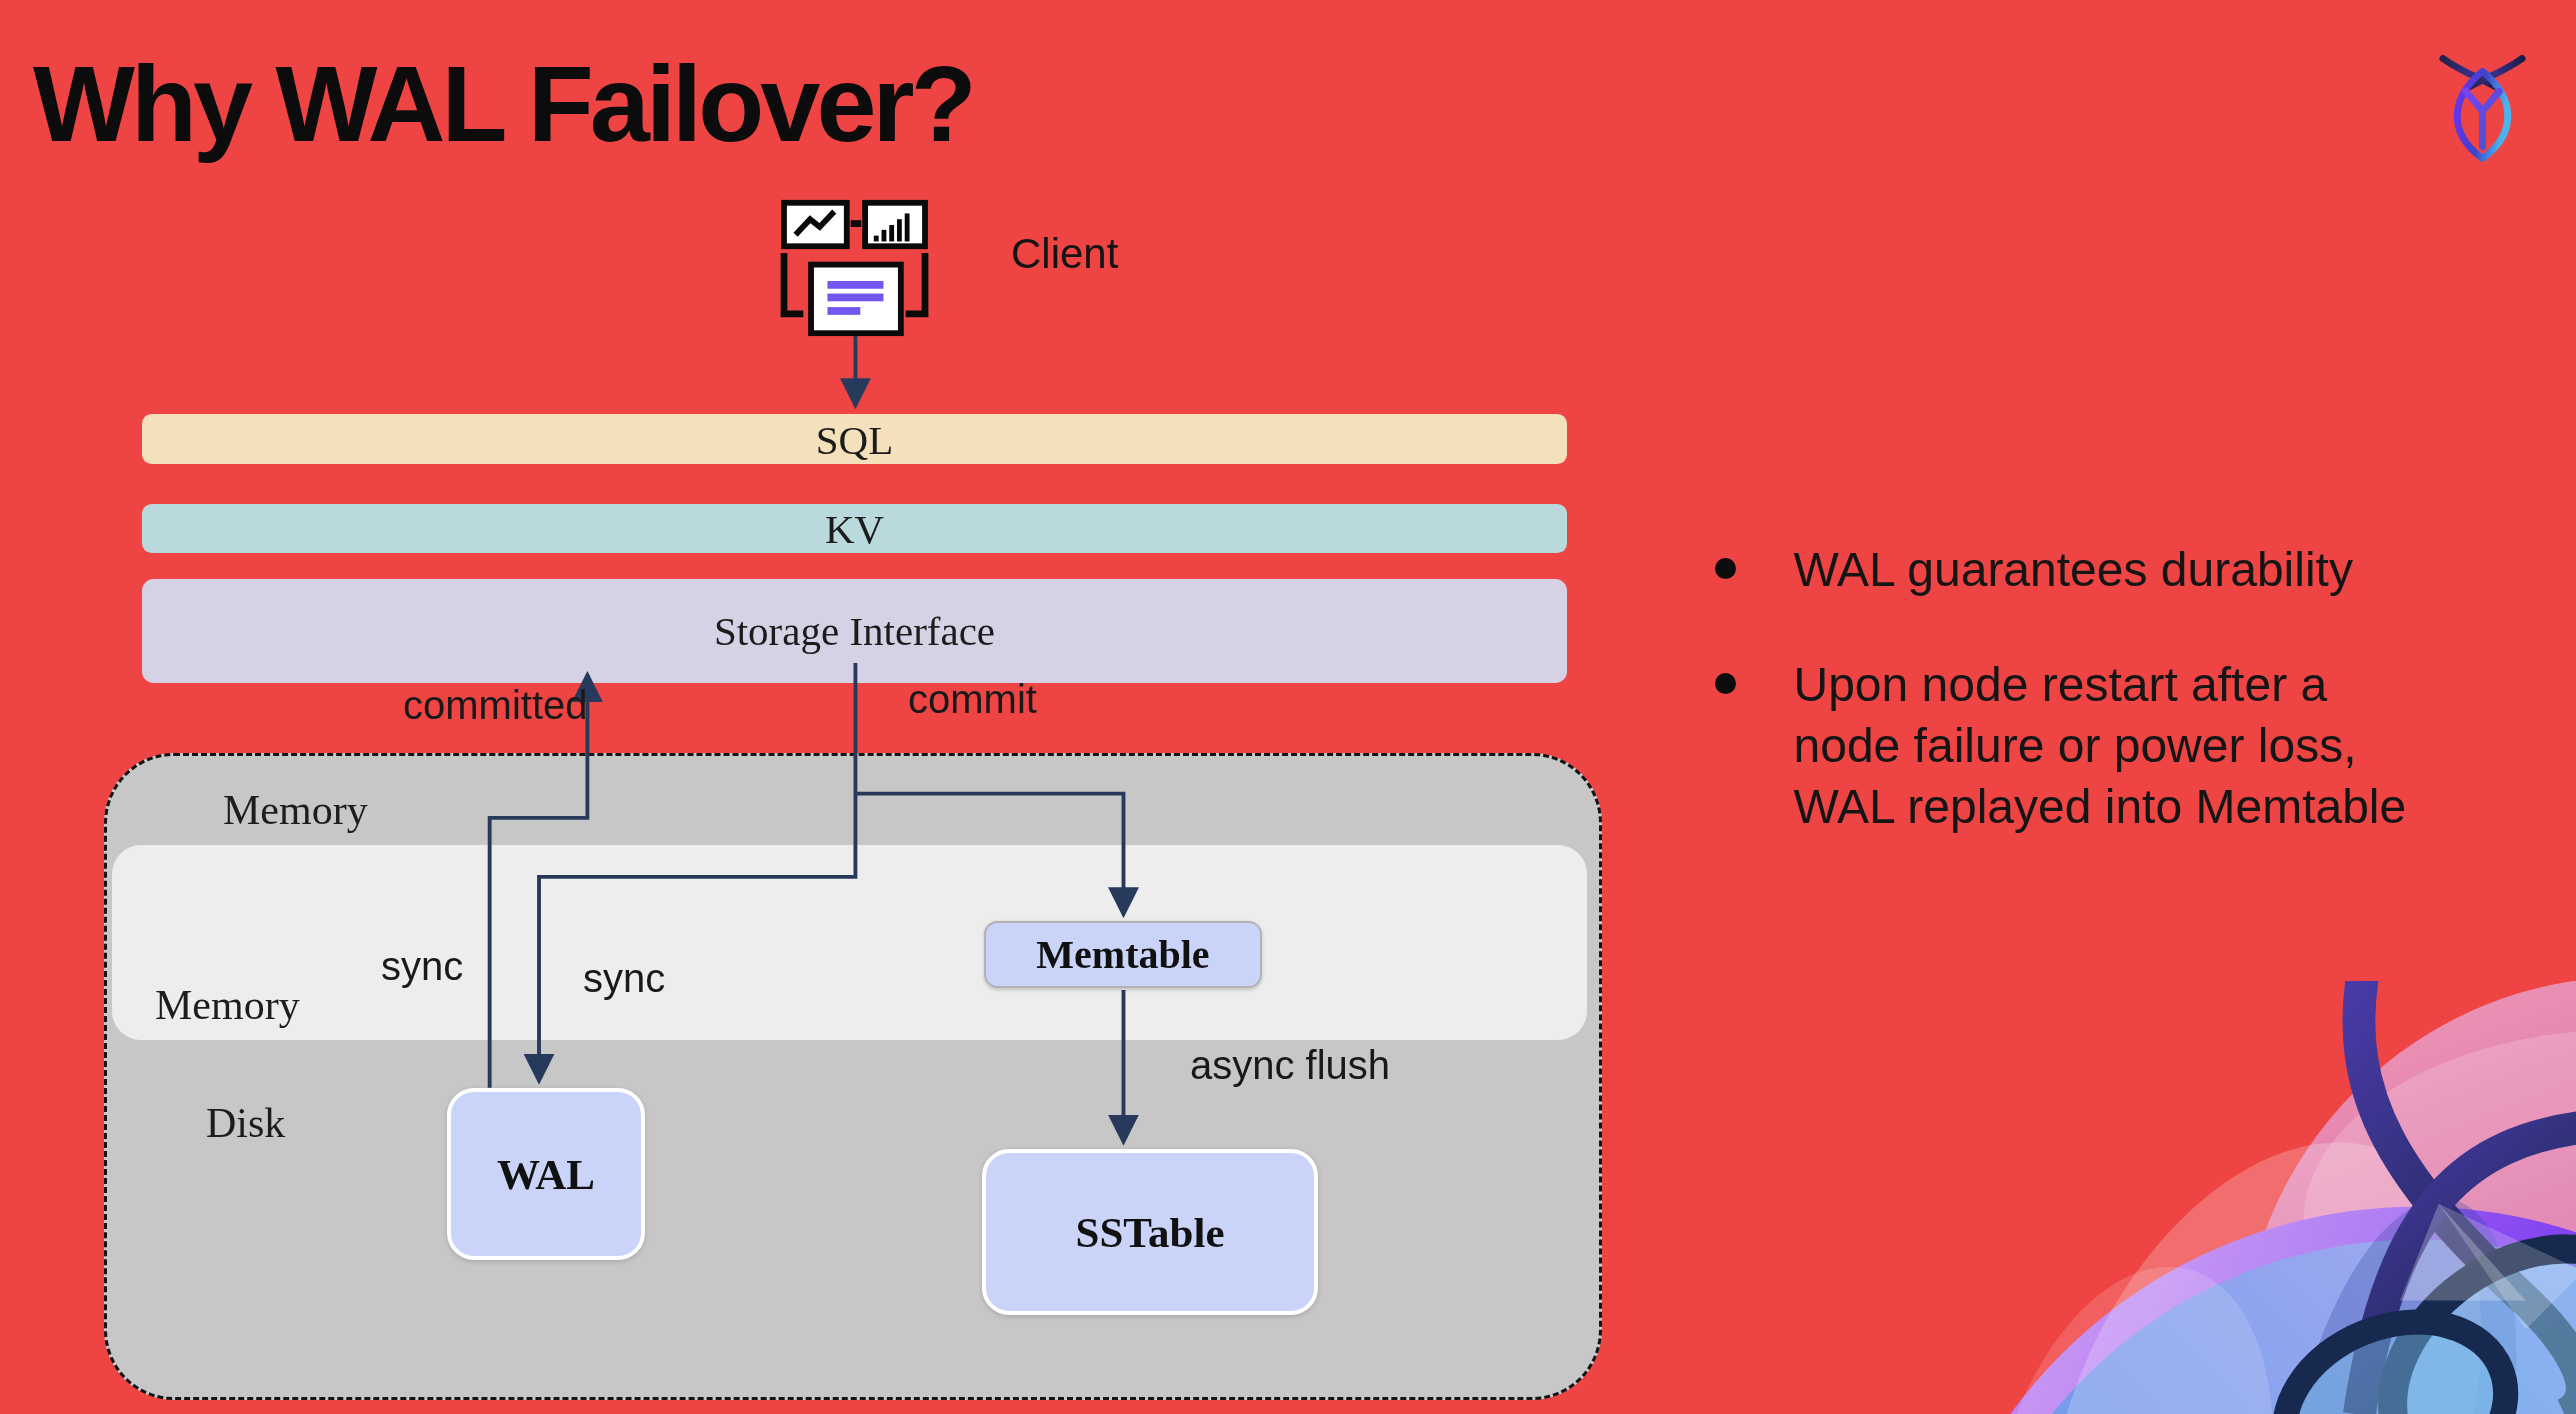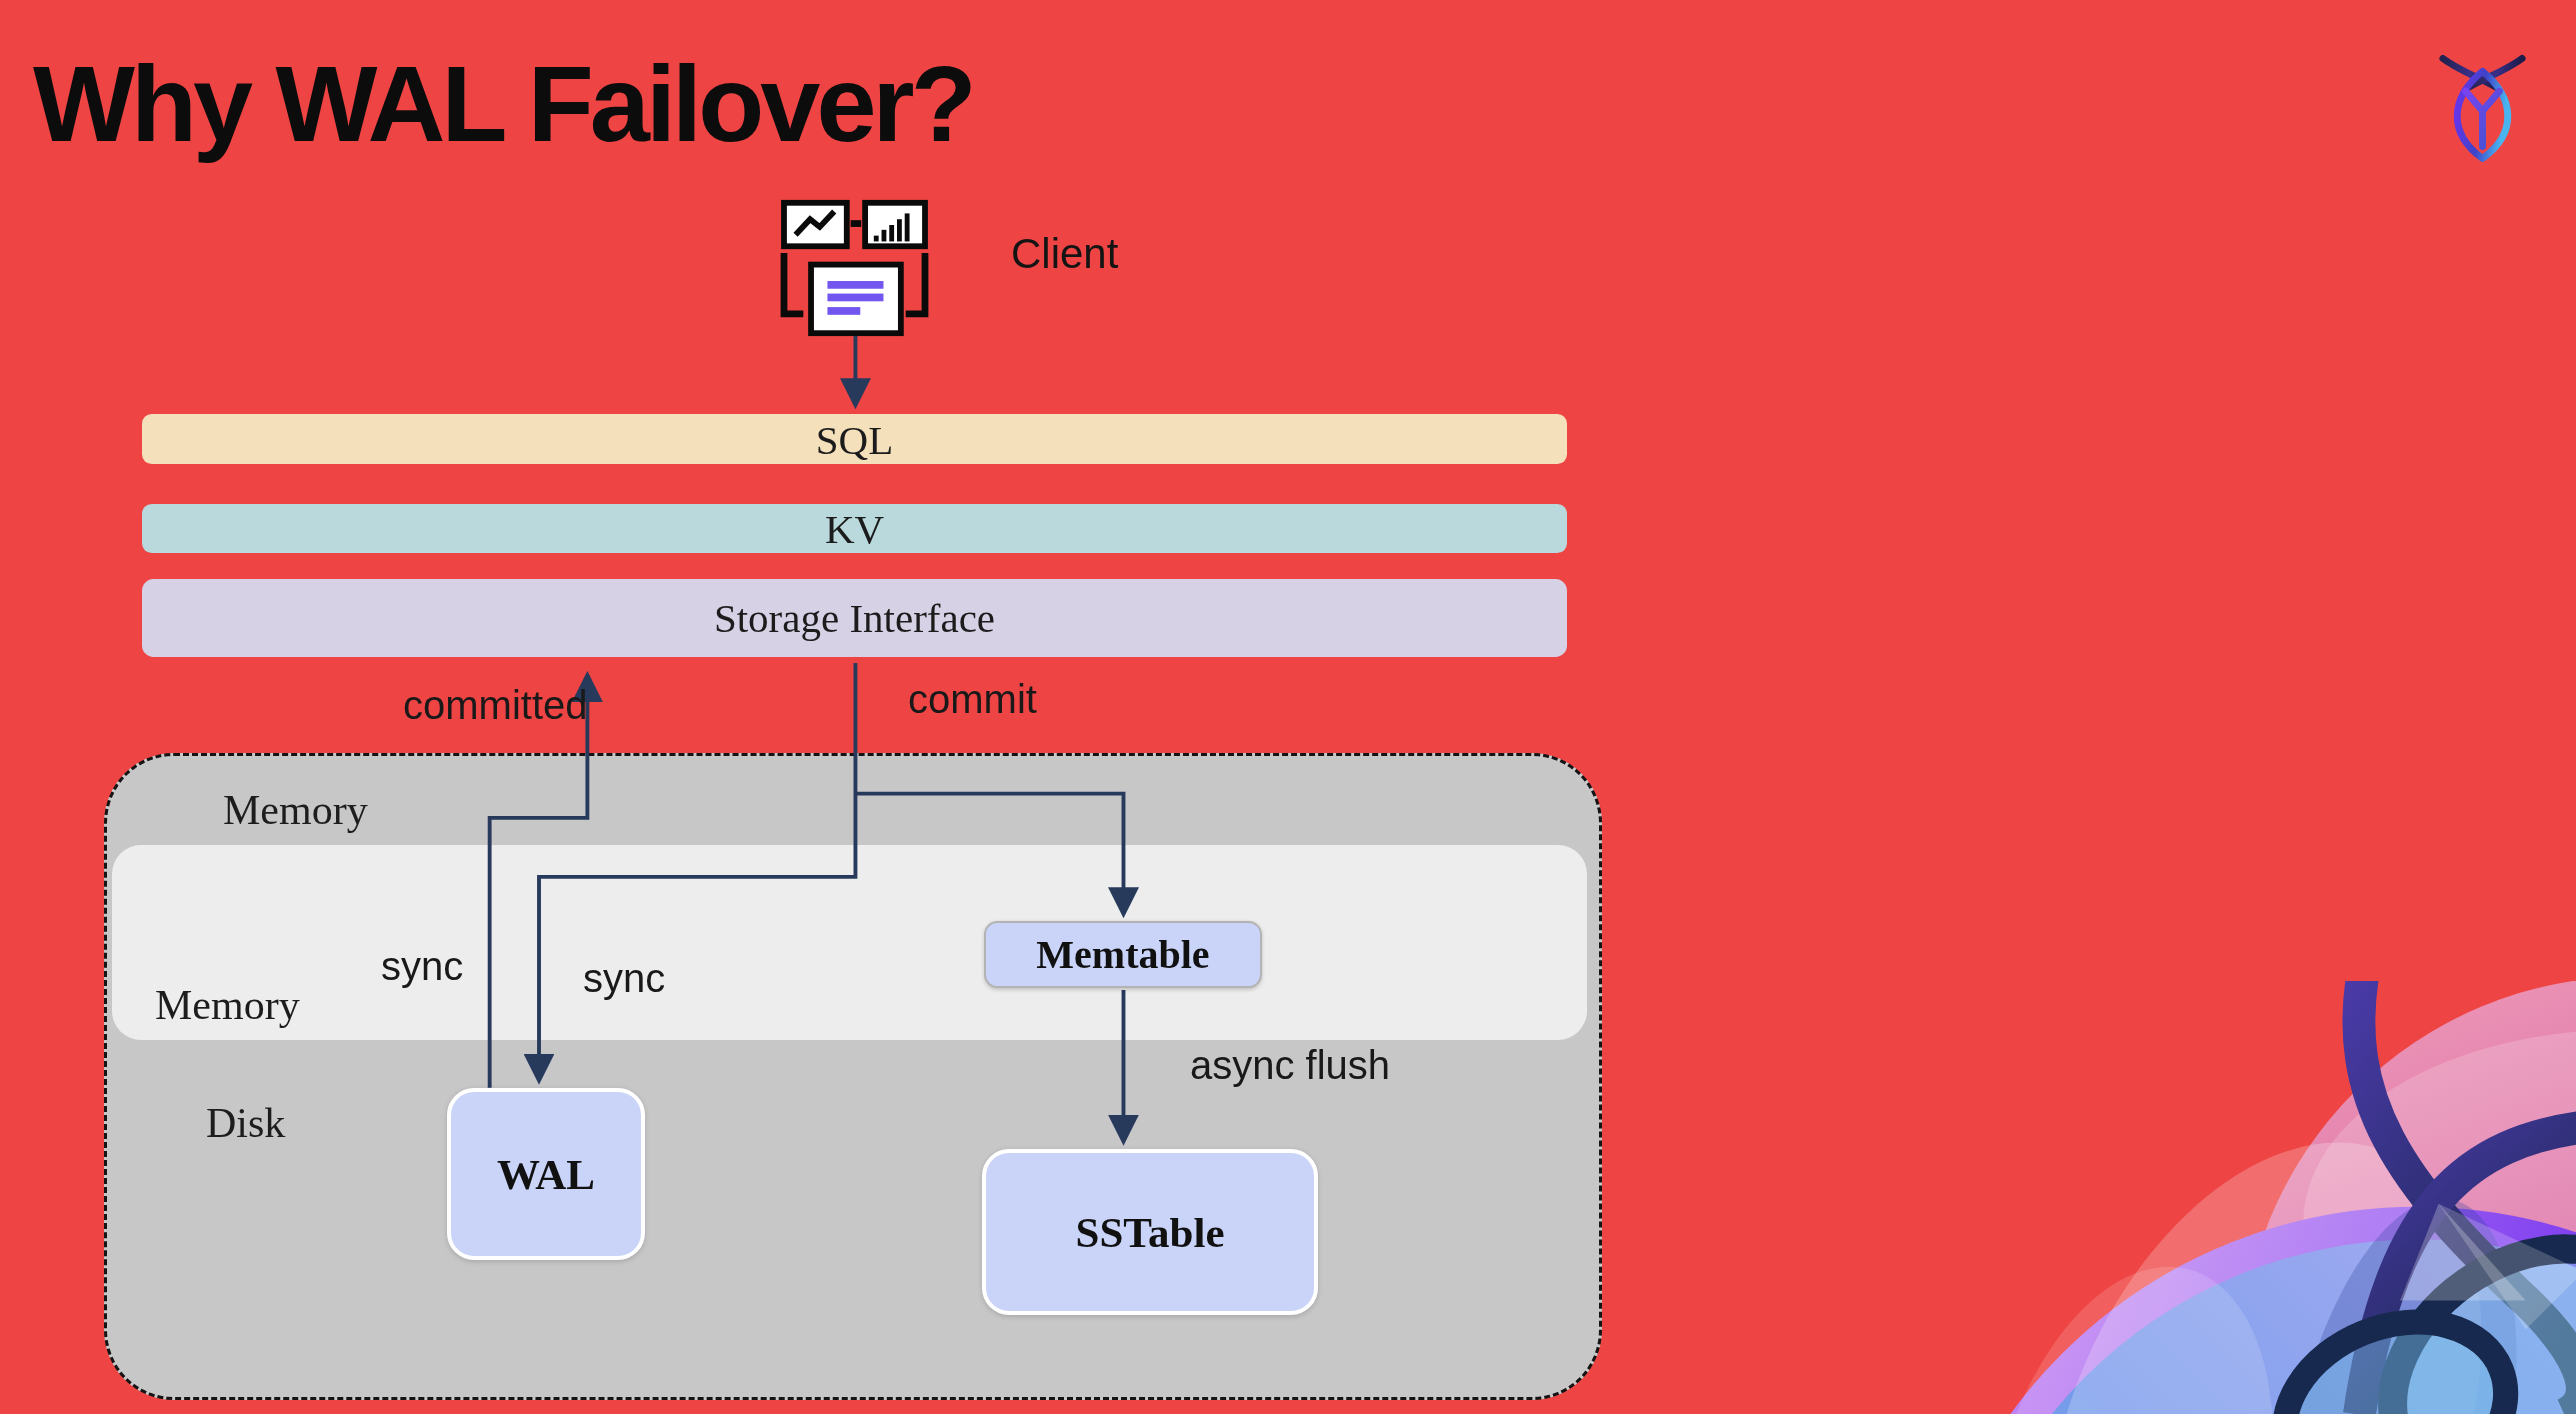--- a/index.html
+++ b/index.html
@@ -9,21 +9,21 @@
 
   
   .title{left:33px;top:41px;font-size:108px;font-weight:800;letter-spacing:-3.9px;
          color:#0c0c0c;white-space:nowrap;}
 
   
   .bar{left:142px;width:1425px;border-radius:9.7px;display:flex;align-items:center;justify-content:center;
        font-family:"Liberation Serif",serif;font-size:41px;color:#1c1c1c;z-index:2;}
   .bar-sql{top:414px;height:50px;background:#f5e0bc;align-items:flex-end;}
   .bar-kv{top:504px;height:49px;background:#b9d9dc;}
-  .bar-storage{top:579px;height:78px;background:#d6d1e5;border-radius:11.6px;}
+  .bar-storage{top:579px;height:104px;background:#d6d1e5;border-radius:11.6px;}
 
   
   .pebble{left:104px;top:753px;width:1498px;height:647px;background:#c7c7c7;
           border:3.9px dashed #141414;border-radius:70px;box-sizing:border-box;z-index:1;}
   .memory-band{position:absolute;left:4.8px;top:89px;width:1475px;height:195px;background:#ededed;
                border-radius:29px;}
 
   .zone-label{font-family:"Liberation Serif",serif;font-size:42px;color:#1d1d1d;z-index:4;white-space:nowrap;}
 
   
@@ -143,20 +143,36 @@
   <div class="abs node node-memtable">
     <span>Memtable</span>
   </div>
   <div class="abs node node-wal">
     <span>WAL</span>
   </div>
   <div class="abs node node-sstable">
     <span>SSTable</span>
   </div>
 
+  <div class="abs bullets">
+    <div class="bullet">
+      <span class="dot"></span>
+      <div class="btext">
+        <div>WAL guarantees durability</div>
+      </div>
+    </div>
+    <div class="bullet">
+      <span class="dot"></span>
+      <div class="btext">
+        <div>Upon node restart after a</div>
+        <div>node failure or power loss,</div>
+        <div>WAL replayed into Memtable</div>
+      </div>
+    </div>
+  </div>
 
   <svg class="abs corner-art" viewBox="0 0 612 448">
     <defs>
       <linearGradient id="gPink" x1="0.1" y1="0" x2="0.5" y2="1">
         <stop offset="0" stop-color="#ef9cba"></stop>
           <stop offset="0.55" stop-color="#d55f9e"></stop>
           <stop offset="1" stop-color="#c03e8e"></stop>
       </linearGradient>
       <linearGradient id="gRim" x1="0" y1="0.2" x2="1" y2="0.6">
         <stop offset="0" stop-color="#c98df2"></stop>

